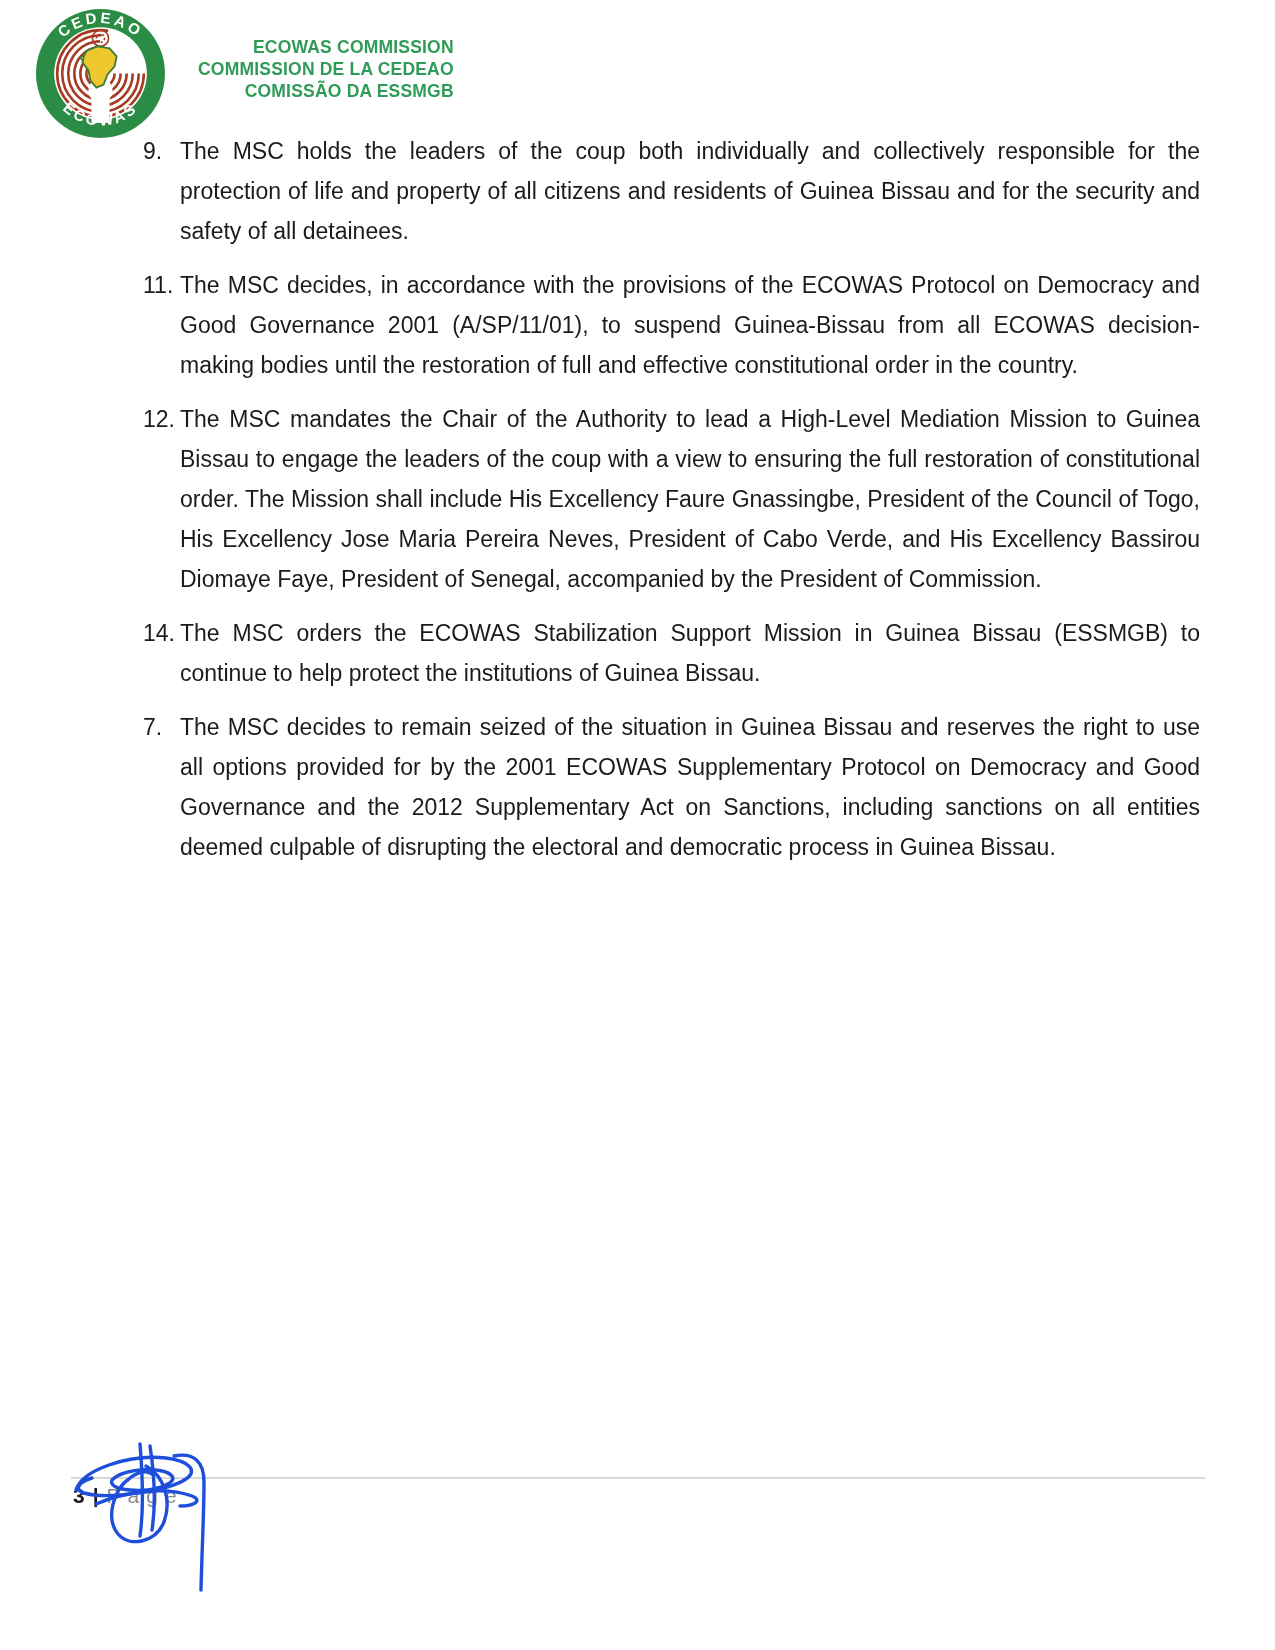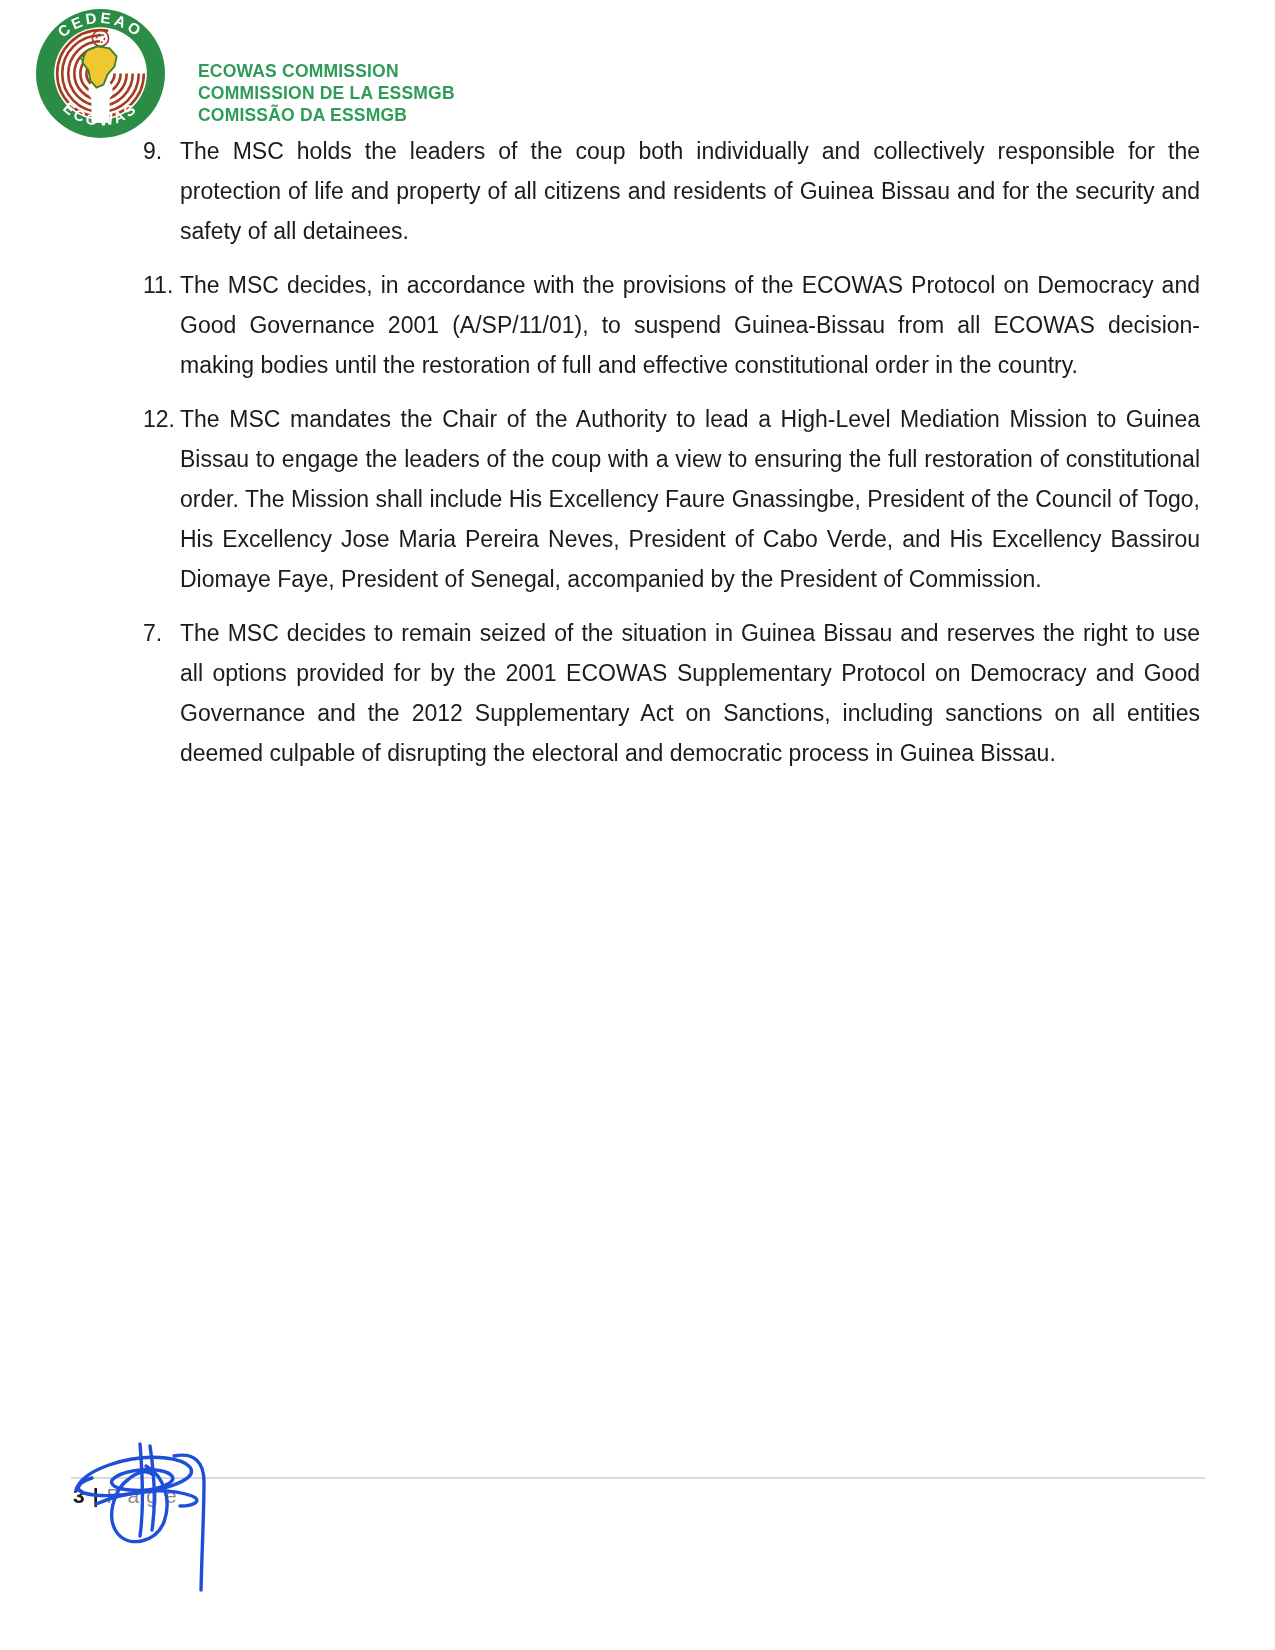--- a/index.html
+++ b/index.html
@@ -6,21 +6,21 @@
   .page {
     position:relative;
     width:1275px; height:1650px;
     background:#ffffff;
     font-family:"Liberation Sans", sans-serif;
     overflow:hidden;
   }
   
   .letterhead { position:absolute; top:8px; left:35px; display:flex; align-items:flex-start; }
   .logo { width:131px; height:131px; flex:0 0 auto; }
-  .org-lines { margin-left:32px; margin-top:52px; }
+  .org-lines { margin-left:32px; margin-top:28px;text-align:right; }
   .org-line {
     color:#2E9B57;
     font-weight:bold;
     font-size:17.5px;
     line-height:22px;
     letter-spacing:0.2px;
   }
   
   .doc-body { position:absolute; top:131px; left:143px; width:1057px; }
   .para {
@@ -90,37 +90,41 @@
 
       <text font-family="Liberation Sans, sans-serif" font-size="15" font-weight="bold" fill="#ffffff" letter-spacing="3">
         <textPath href="#arcTop" startOffset="50%" text-anchor="middle">CEDEAO</textPath>
       </text>
       <text font-family="Liberation Sans, sans-serif" font-size="15" font-weight="bold" fill="#ffffff" letter-spacing="3">
         <textPath href="#arcBot" startOffset="50%" text-anchor="middle">ECOWAS</textPath>
       </text>
     </svg>
     <div class="org-lines">
       <div class="org-line">ECOWAS COMMISSION</div>
-      <div class="org-line">COMMISSION DE LA ESSMGB</div>
+      <div class="org-line">COMMISSION DE LA CEDEAO</div>
       <div class="org-line">COMISSÃO DA ESSMGB</div>
     </div>
   </div>
 
   <div class="doc-body">
     <div class="para">
       <span class="num">9.</span>
       <span class="txt">The MSC holds the leaders of the coup both individually and collectively responsible for the protection of life and property of all citizens and residents of Guinea Bissau and for the security and safety of all detainees.</span>
     </div>
     <div class="para">
       <span class="num">11.</span>
       <span class="txt">The MSC decides, in accordance with the provisions of the ECOWAS Protocol on Democracy and Good Governance 2001 (A/SP/11/01), to suspend Guinea-Bissau from all ECOWAS decision-making bodies until the restoration of full and effective constitutional order in the country.</span>
     </div>
     <div class="para">
       <span class="num">12.</span>
       <span class="txt">The MSC mandates the Chair of the Authority to lead a High-Level Mediation Mission to Guinea Bissau to engage the leaders of the coup with a view to ensuring the full restoration of constitutional order.  The Mission shall include His Excellency Faure Gnassingbe, President of the Council of Togo, His Excellency Jose Maria Pereira Neves, President of Cabo Verde, and His Excellency Bassirou Diomaye Faye, President of Senegal, accompanied by the President of Commission.</span>
+    </div>
+    <div class="para">
+      <span class="num">14.</span>
+      <span class="txt">The MSC orders the ECOWAS Stabilization Support Mission in Guinea Bissau (ESSMGB) to continue to help protect the institutions of Guinea Bissau.</span>
     </div>
     <div class="para">
       <span class="num">7.</span>
       <span class="txt">The MSC decides to remain seized of the situation in Guinea Bissau and reserves the right to use all options provided for by the 2001 ECOWAS Supplementary Protocol on Democracy and Good Governance and the 2012 Supplementary Act on Sanctions, including sanctions on all entities deemed culpable of disrupting the electoral and democratic process in Guinea Bissau.</span>
     </div>
   </div>
 
   <div class="footer-rule"></div>
   <div class="footer-text">
     <span class="pagenum">3</span>

